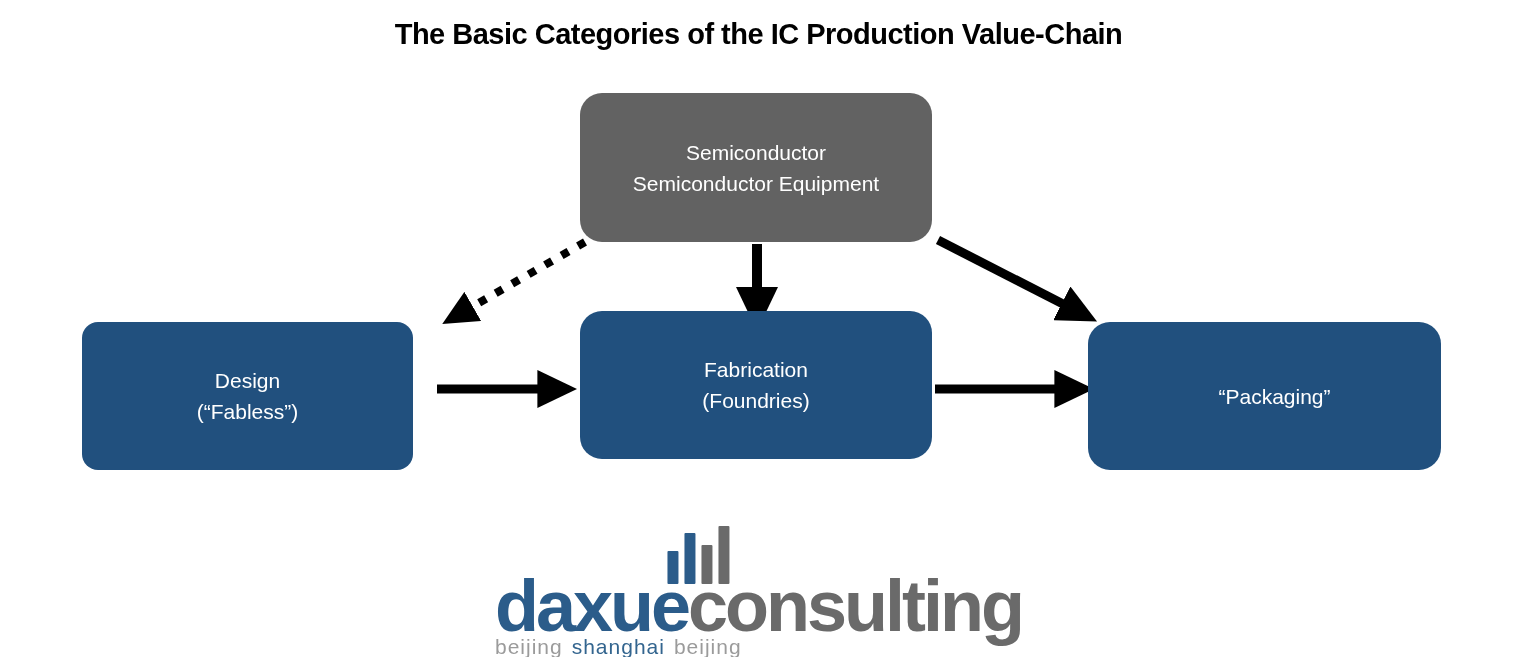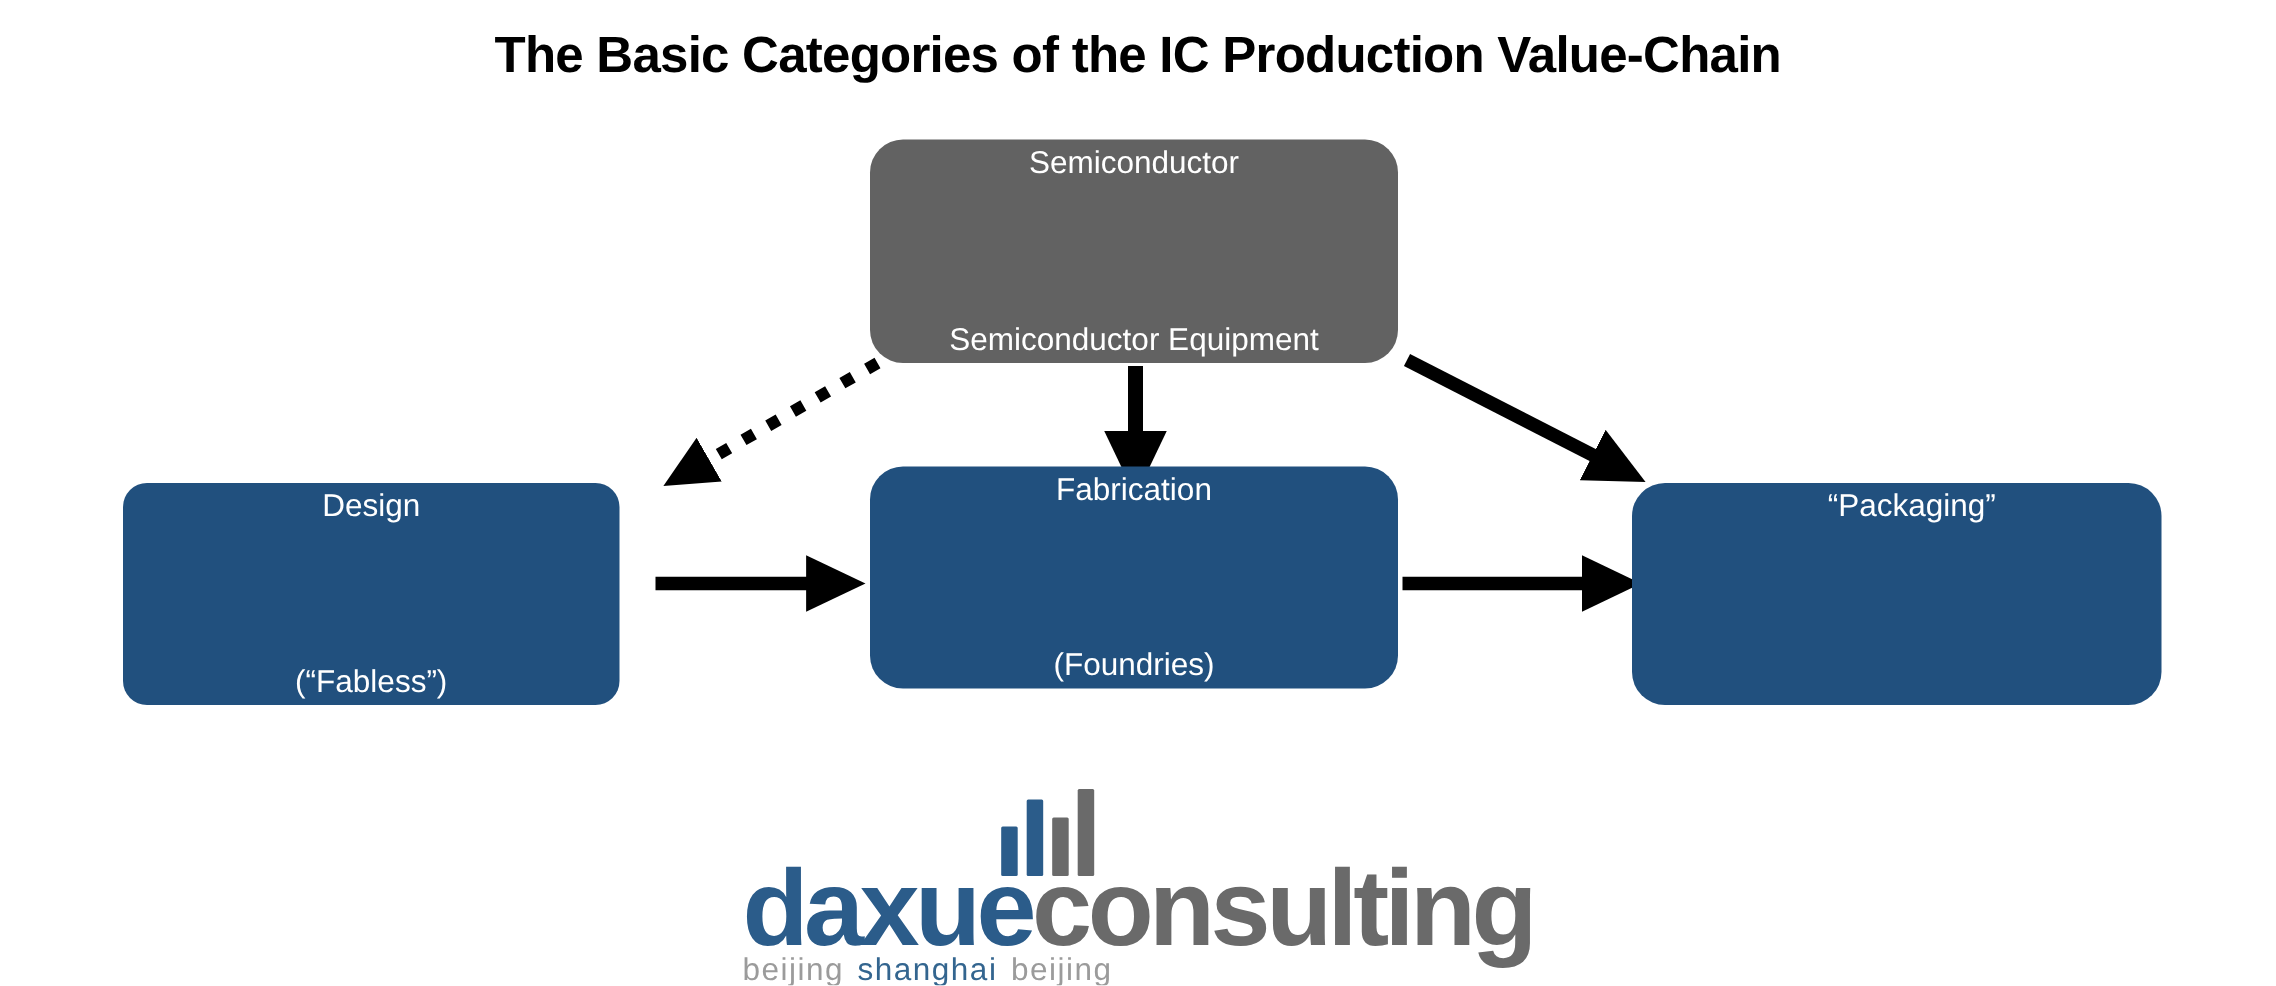--- a/index.html
+++ b/index.html
@@ -17,32 +17,32 @@
   .canvas{
     position:relative;
     width:1517px;height:657px;
     background:#ffffff;
     overflow:hidden;
   }
   .diagram-title{
     position:absolute;
     top:18px;left:0;width:100%;
     text-align:center;
-    font-size:34px;
+    font-size:29px;
     font-weight:bold;
     letter-spacing:-0.5px;
     color:#000000;
   }
   .node{
     position:absolute;
     border-radius:22px;
     display:flex;
     flex-direction:column;
     align-items:center;
-    justify-content:space-between;
+    justify-content:center;
     color:#ffffff;
     font-size:21px;
     line-height:31px;
     text-align:center;
   }
   .node.gray{background:var(--box-gray);}
   .node.blue{background:var(--box-blue);}
   .node-equipment{left:580px;top:93px;width:352px;height:149px;}
   .node-design{left:82px;top:322px;width:331px;height:148px;border-radius:16px;}
   .node-fabrication{left:580px;top:311px;width:352px;height:148px;}

